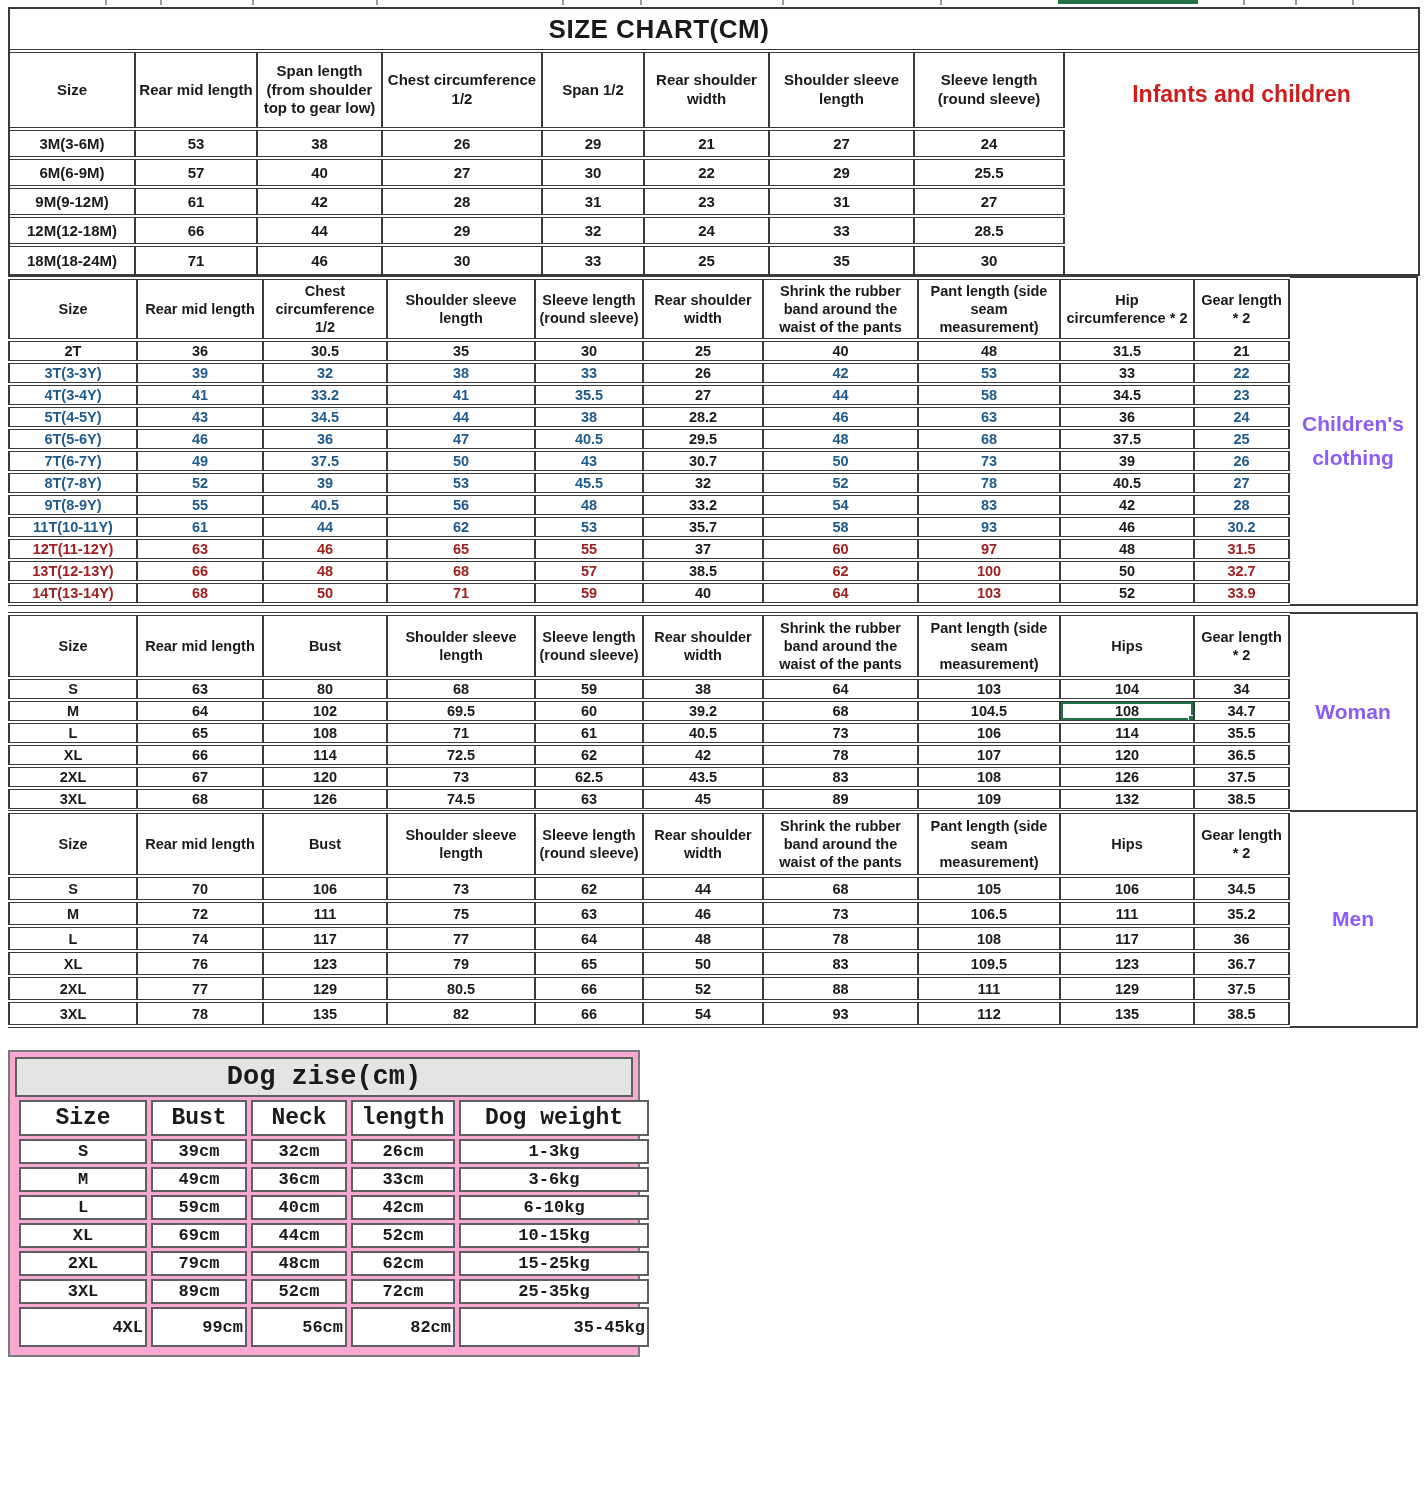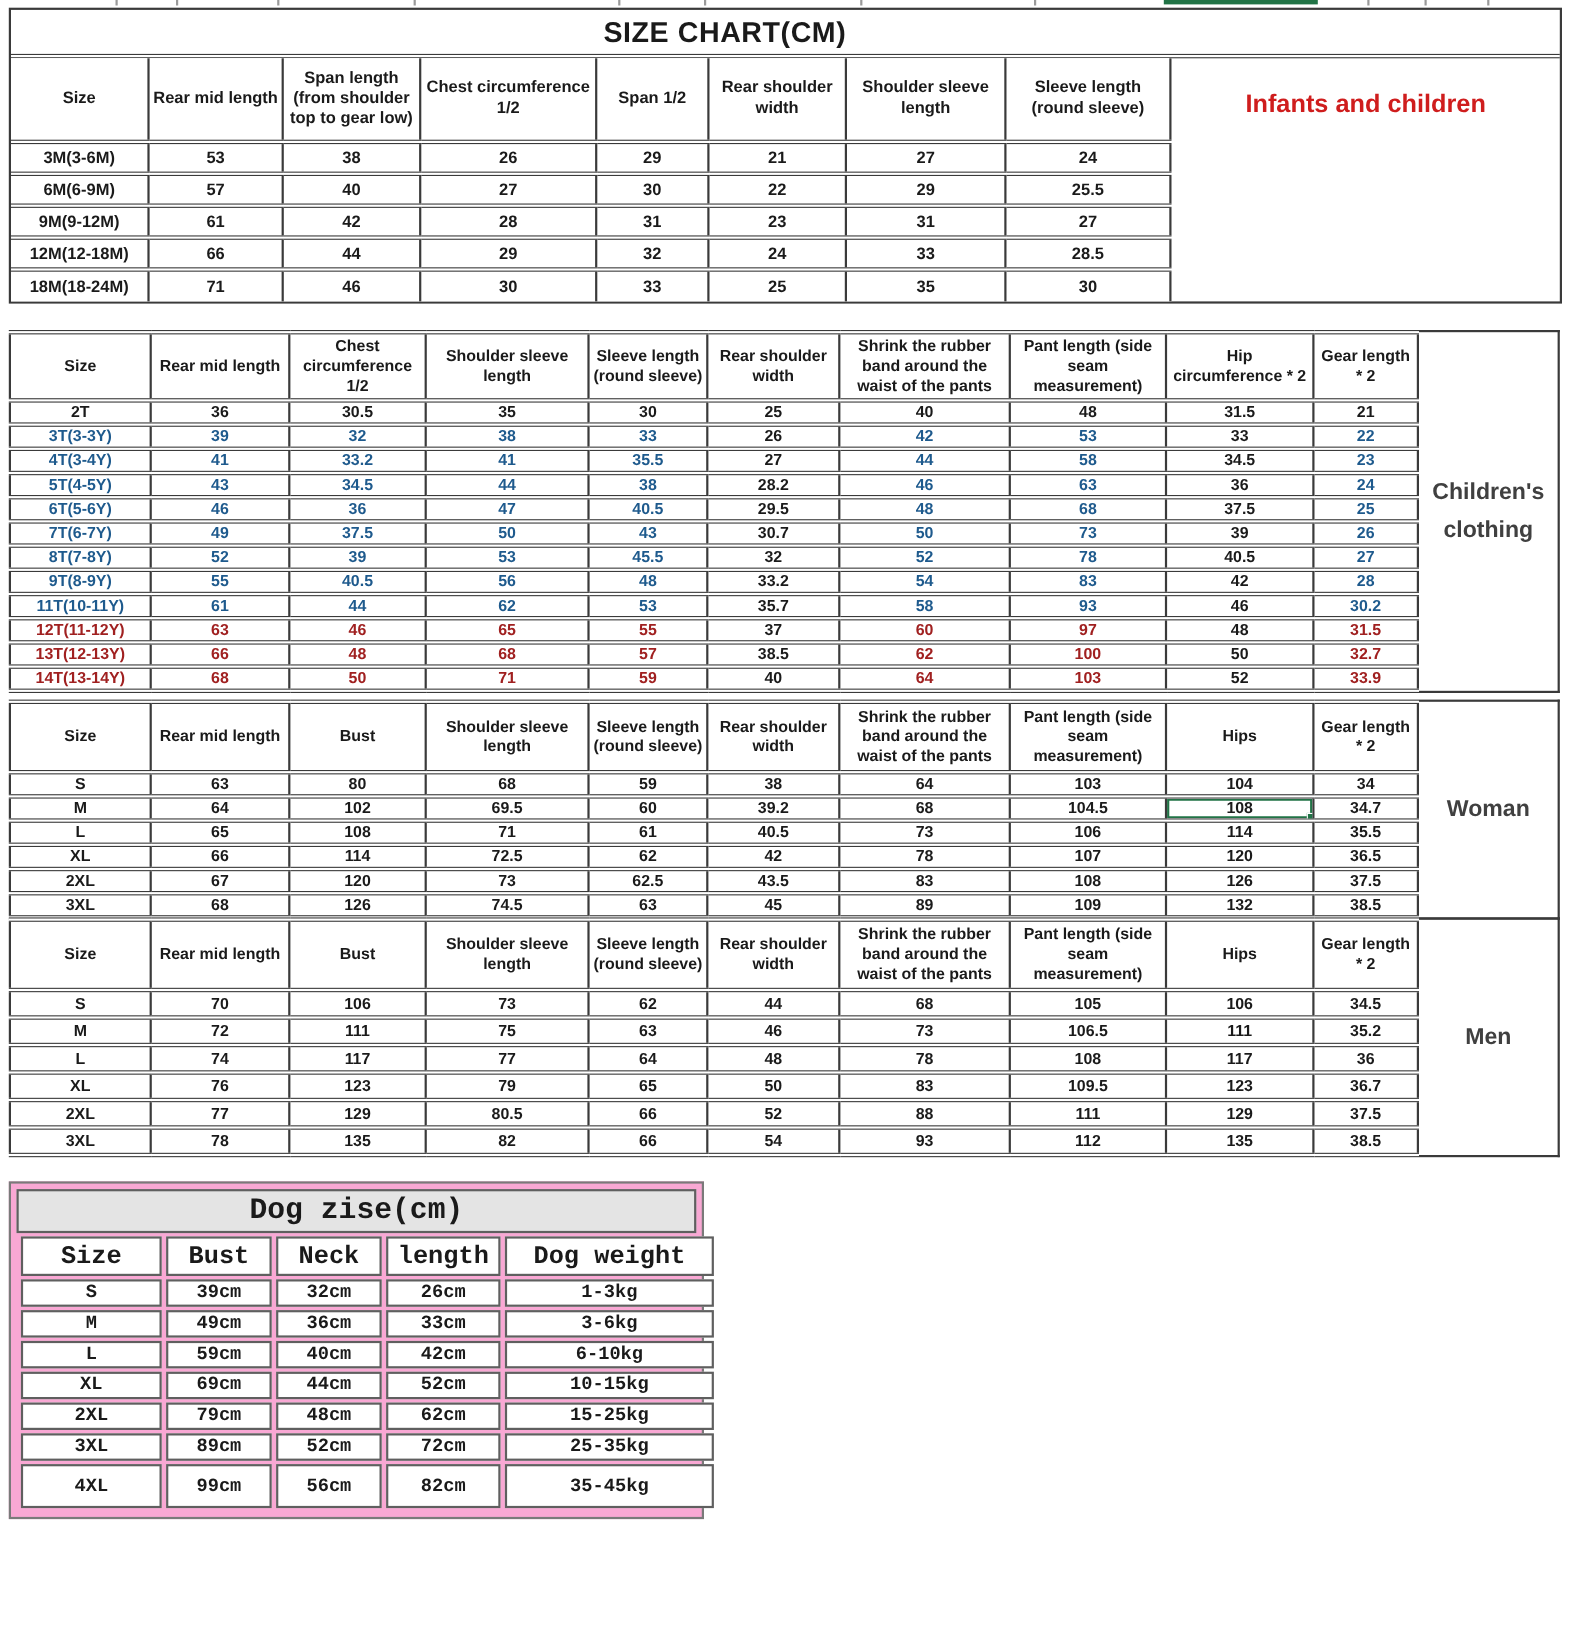--- a/index.html
+++ b/index.html
@@ -33,21 +33,21 @@
   .c-blue  { color:#1e5a8d; }
   .c-red   { color:#a02020; }
 
   td.selected-cell { position:relative; box-shadow: inset 0 0 0 2px #217346; }
   td.selected-cell::after {
     content:""; position:absolute; right:-3px; bottom:-3px;
     width:6px; height:6px; background:#217346; border:1px solid #fff;
   }
 
   
-  .block1 { width:1412px; border:2px solid #3a3a3a; margin-bottom:24px; background:#fff; }
+  .block1 { width:1412px; border:2px solid #3a3a3a; background:#fff; }
   .chart-title {
     height:44px; display:flex; align-items:center; justify-content:center;
     padding-right:110px;
     font-size:26px; font-weight:bold; letter-spacing:0.5px;
     border-bottom:4px double #3a3a3a;
   }
   .b1-body { display:flex; align-items:stretch; }
   .t1 { width:1054px; }
   .t1 thead th { height:76px; }
   .t1 tbody td { height:29px; }
@@ -67,21 +67,21 @@
   .t2 tbody td, .t3 tbody td, .t4 tbody td { font-size:14.5px; }
   .t2 thead th { height:62px; }
   .t2 tbody td { height:21px; }
   .t3 thead th { height:64px; }
   .t3 tbody td { height:21px; }
   .t4 thead th { height:64px; }
   .t4 tbody td { height:25px; }
   .attached-label {
     width:128px; border:2px solid #3a3a3a; border-left:none;
     display:flex; align-items:center; justify-content:center; text-align:center;
-    color:#404040; font-weight:bold; font-size:21px; line-height:1.6;
+    color:#8b5cf6; font-weight:bold; font-size:21px; line-height:1.6;
     padding:0 6px;
   }
   .block-children { margin-bottom:6px; }
   .block-men { margin-top:-2px; }
   .block-men-bottom-gap { height:22px; }
 
   
   .dog-block {
     width:632px; background:#f9a8d4;
     border:2px solid #7a7a7a; padding:5px;
@@ -96,21 +96,21 @@
     width:100%; margin-top:0; border-collapse:separate; border-spacing:4px 3px;
     table-layout:fixed; font-family:"Liberation Mono","DejaVu Sans Mono",monospace;
   }
   table.dog-table th, table.dog-table td {
     background:#fff; border:2px solid #5f5f5f;
     text-align:center; vertical-align:middle; font-weight:bold;
     padding:0 2px; overflow:hidden;
   }
   table.dog-table th { font-size:23px; height:36px; }
   table.dog-table td { font-size:17px; height:25px; }
-  table.dog-table tr:last-child td { height:40px; }
+  table.dog-table tr:last-child td { height:40px;text-align:right; }
 </style>
 </head>
 <body>
 
 <div class="top-strip">
   <div class="green-seg"></div>
   <div class="tick" style="left:105px"></div>
     <div class="tick" style="left:160px"></div>
   <div class="tick" style="left:252px"></div>
     <div class="tick" style="left:376px"></div>

